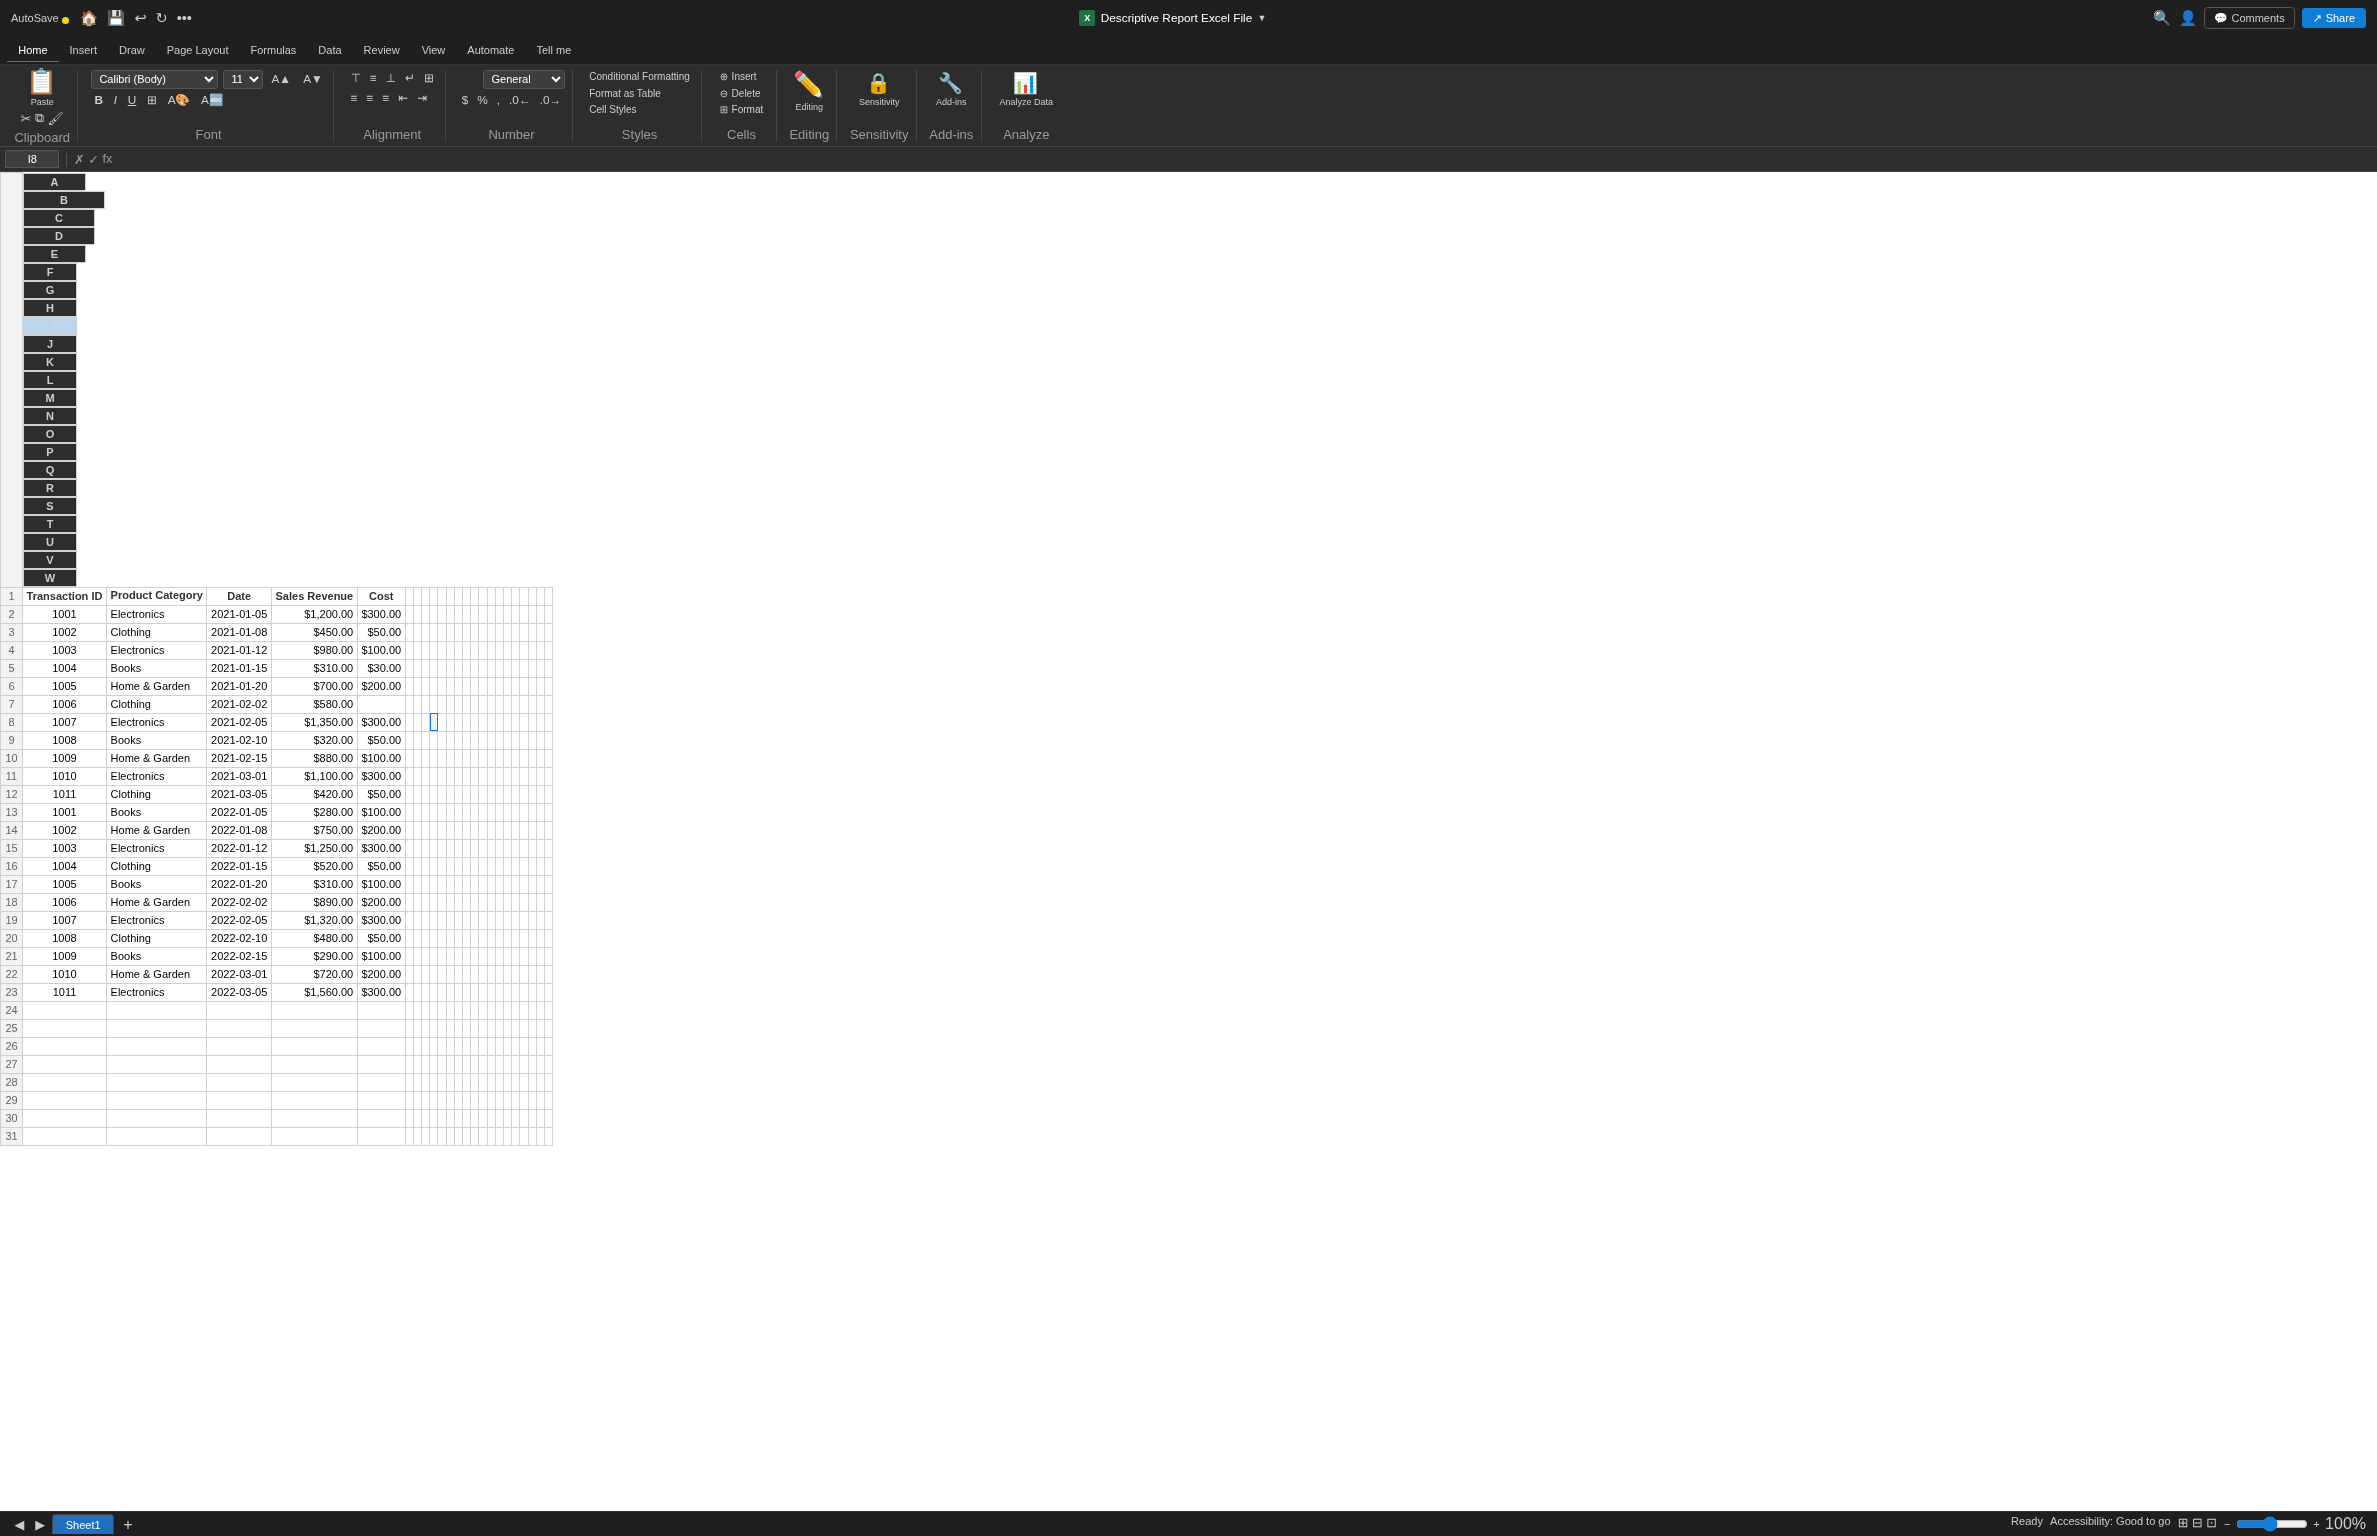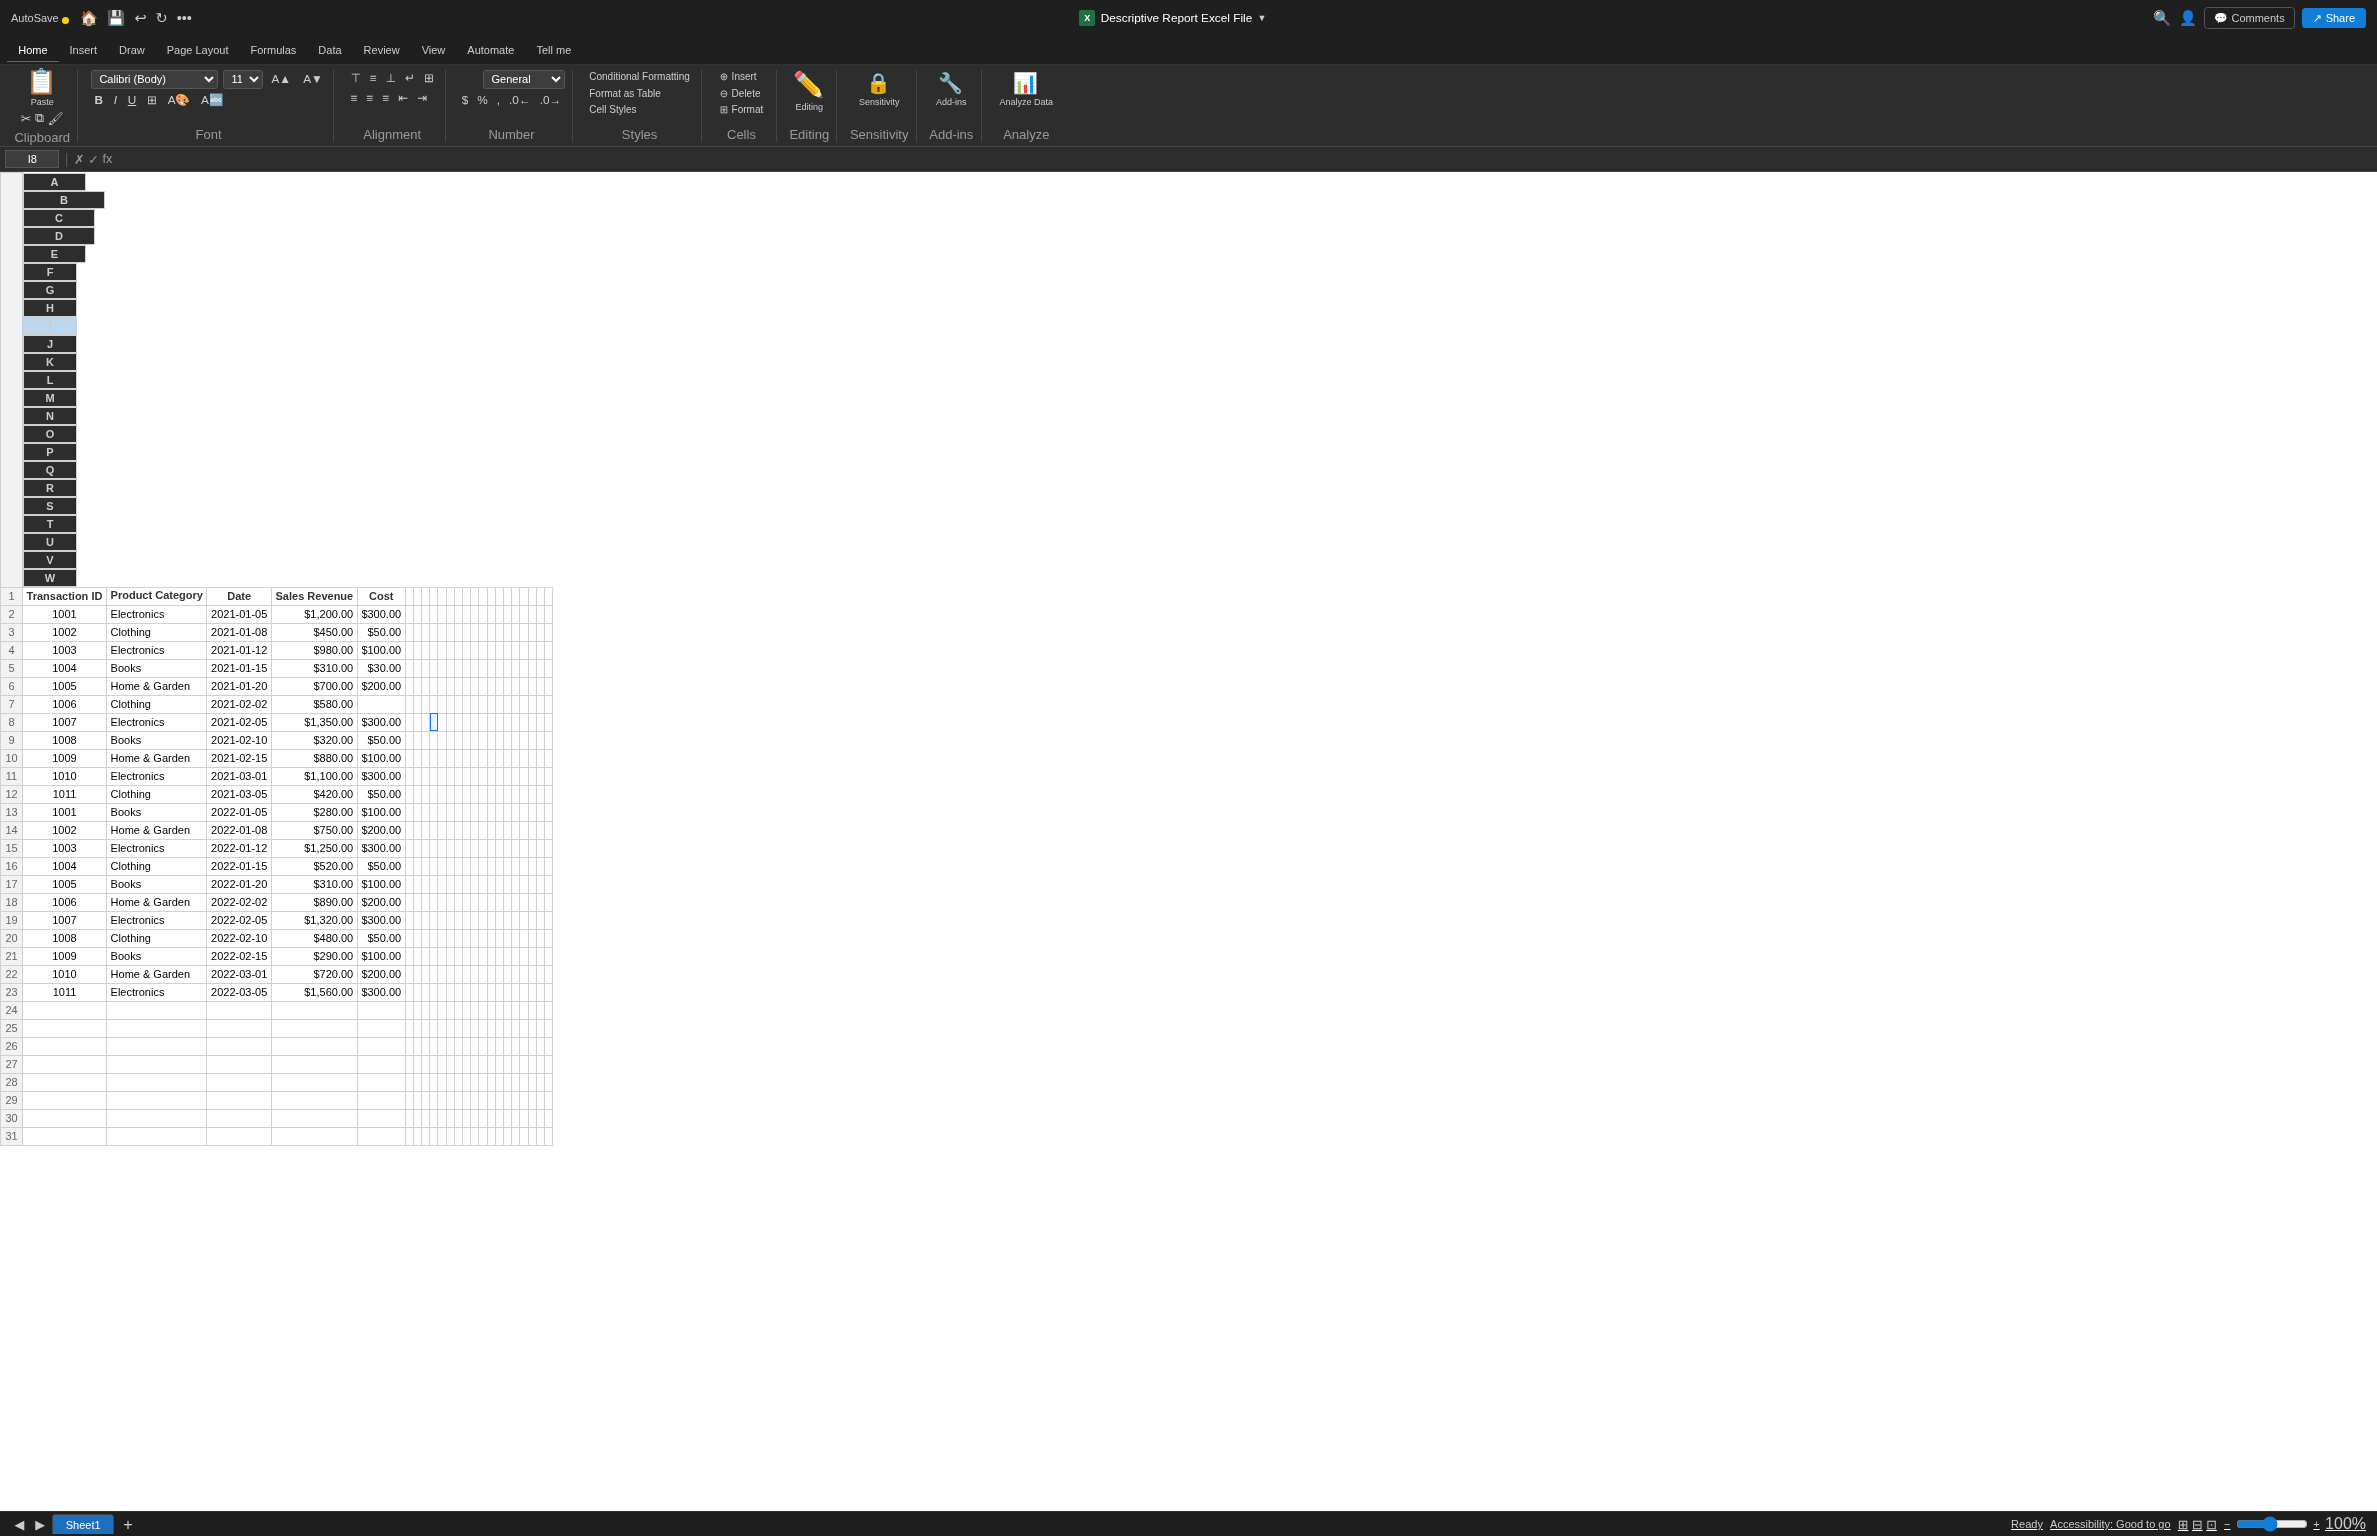--- a/index.html
+++ b/index.html
@@ -91,21 +91,21 @@
     .selected-cell { background: #e8f4fd !important; outline: 1.8px solid #1a73e8; outline-offset: -1.8px; }
     .empty-cell { background: #fff; }
 
     
     .bottom-bar { background: #1f1f1f; display: flex; align-items: center; padding: 0 11px; height: 25px; gap: 11px; flex-shrink: 0; border-top: 0.9px solid #333; }
     .sheet-tabs { display: flex; align-items: center; gap: 3.6px; flex: 1; }
     .sheet-nav { color: #ccc; cursor: pointer; font-size: 12.7px; padding: 1.8px 3.6px; }
     .sheet-tab { background: #2d2d2d; color: #fff; padding: 3.6px 12.7px; border-radius: 3.6px 3.6px 0 0; font-size: 11px; cursor: pointer; border: 0.9px solid #444; border-bottom: none; }
     .sheet-tab.active { background: #1f6fbf; }
     .add-sheet { color: #ccc; cursor: pointer; font-size: 16.3px; padding: 1.8px 5.4px; }
-    .status-right { display: flex; align-items: center; gap: 7.2px; margin-left: auto; text-decoration: underline; }
+    .status-right { display: flex; align-items: flex-start; gap: 7.2px; margin-left: auto; }
     .view-icons { display: flex; gap: 3.6px; }
     .view-icon { color: #ccc; font-size: 12.7px; cursor: pointer; }
     .zoom-control { display: flex; align-items: center; gap: 5.4px; }
     .zoom-slider { width: 72px; accent-color: #117dd6; }
     .zoom-text { font-size: 16px; color: #ccc; }
     .ready-text { font-size: 11px; color: #ccc; }
     .accessibility-text { font-size: 11px; color: #ccc; }
 
     
     .col-a { width: 63px; min-width: 63px; }

